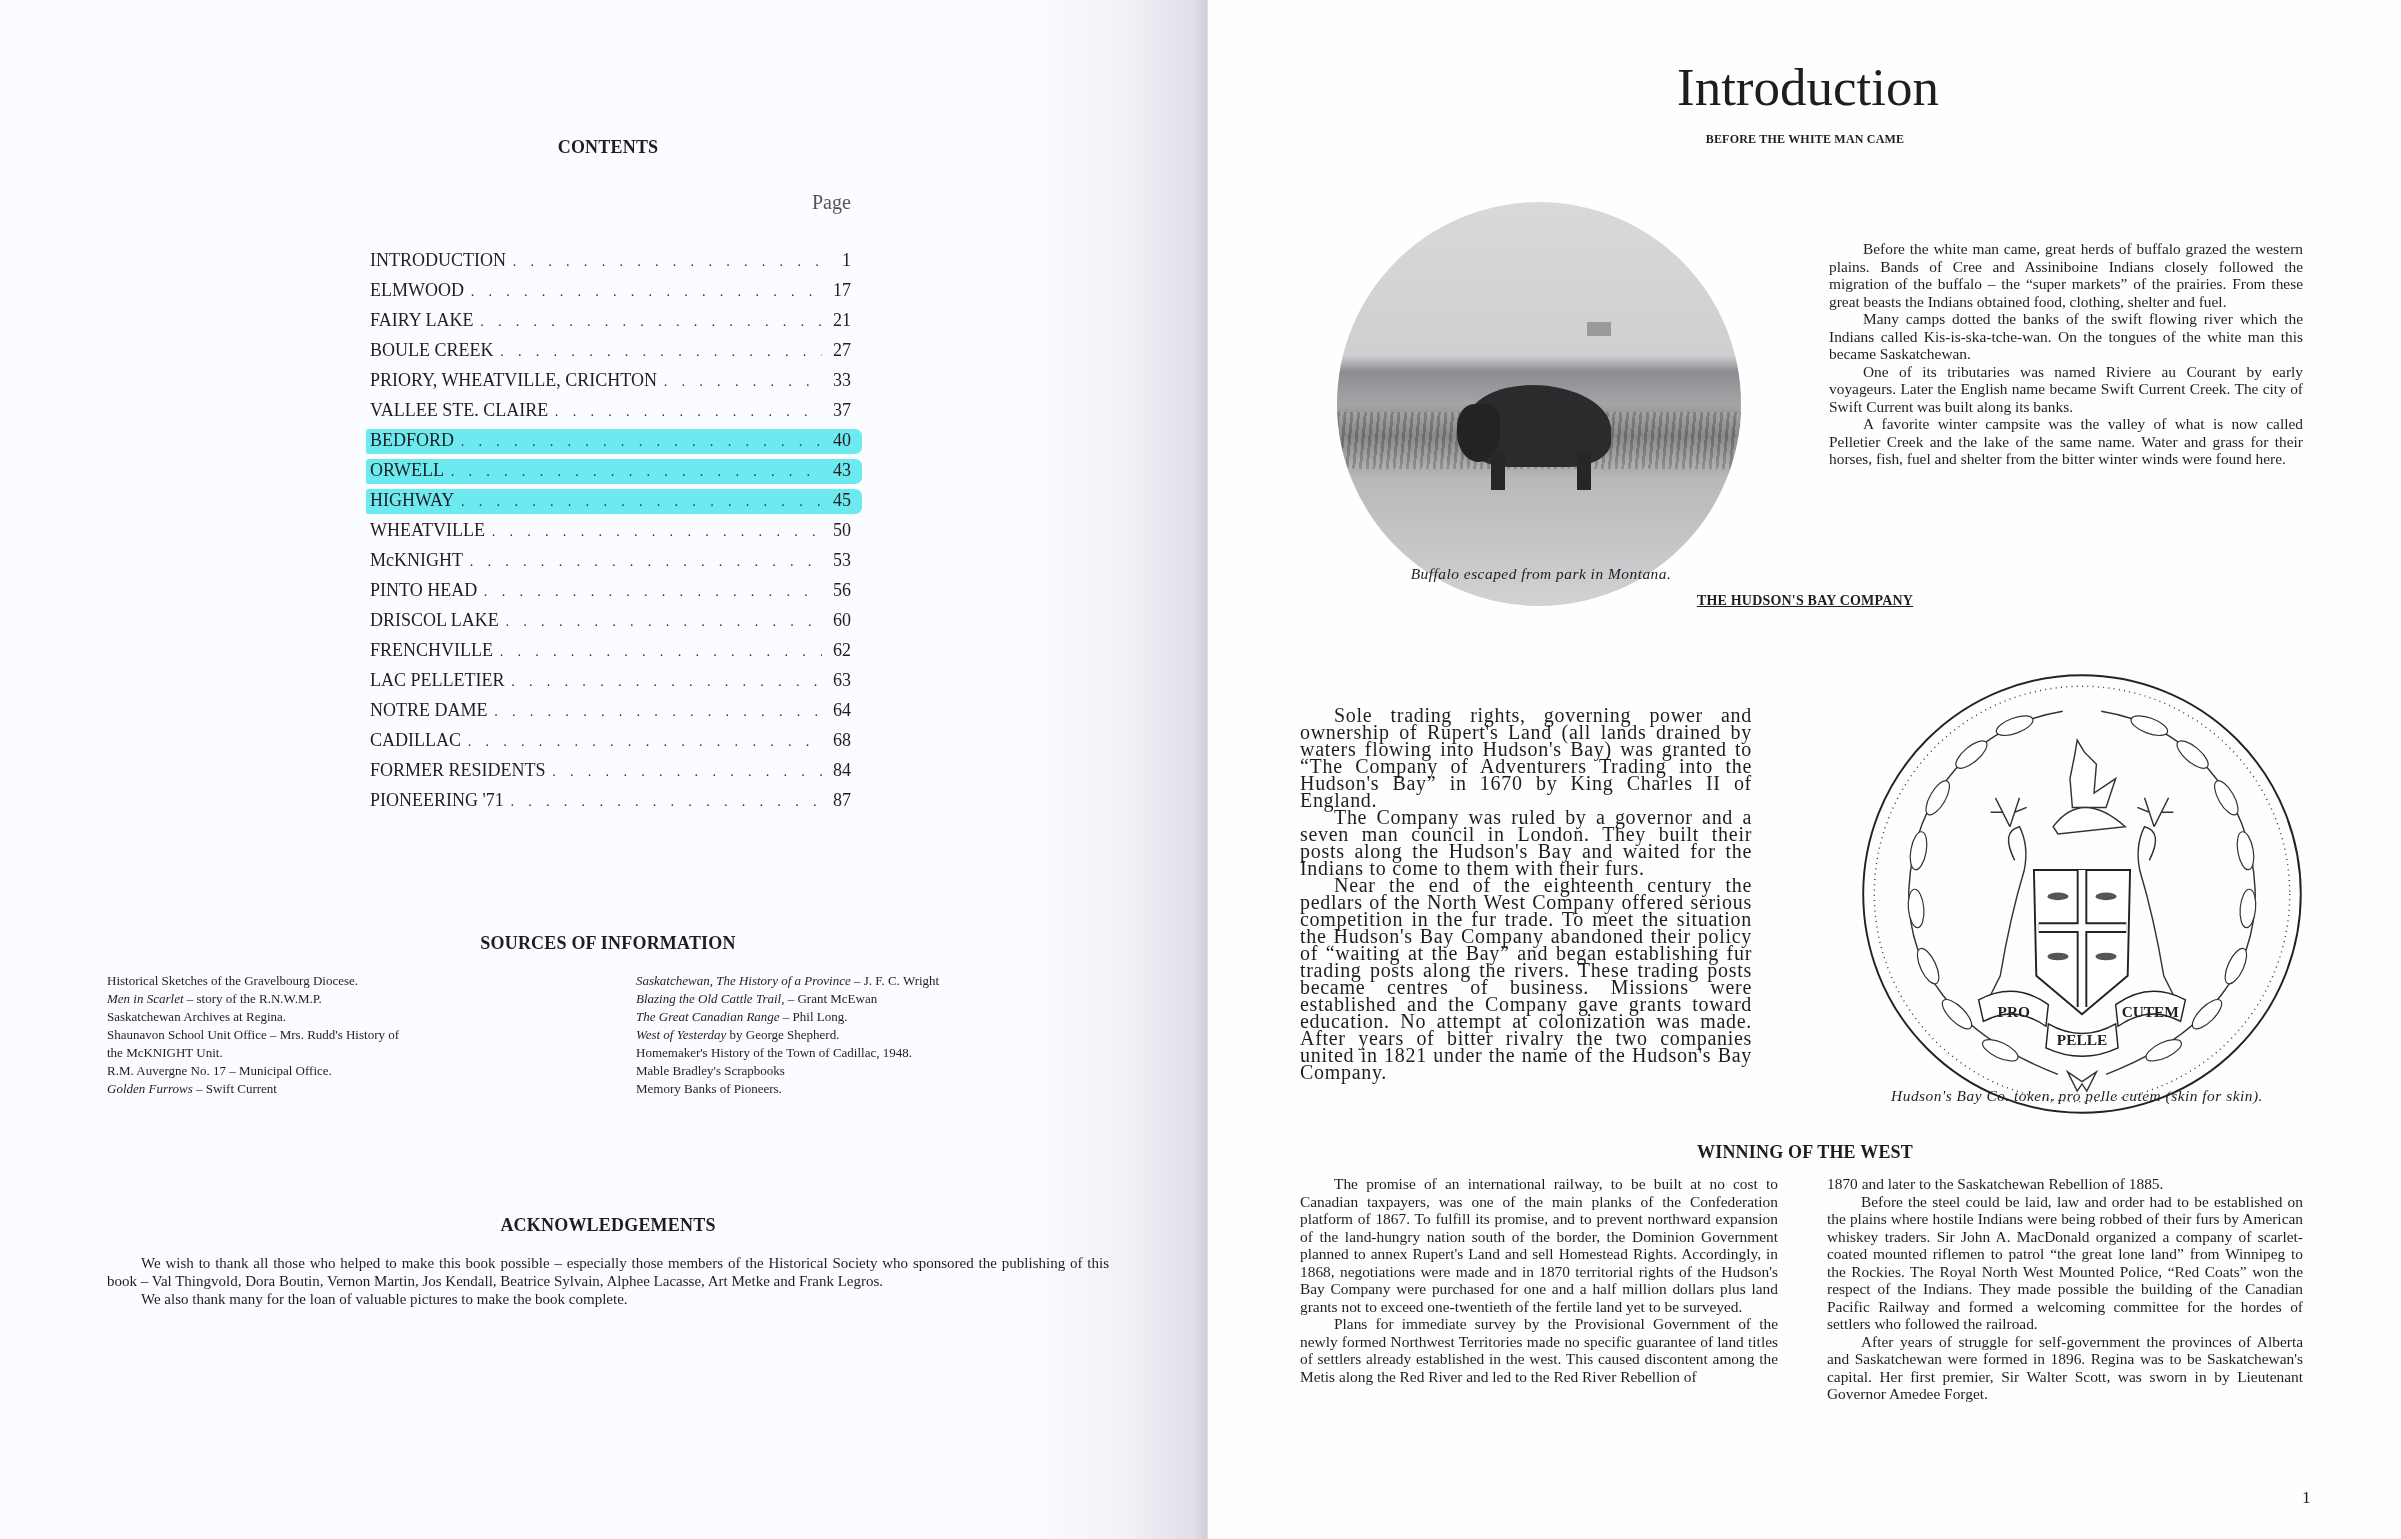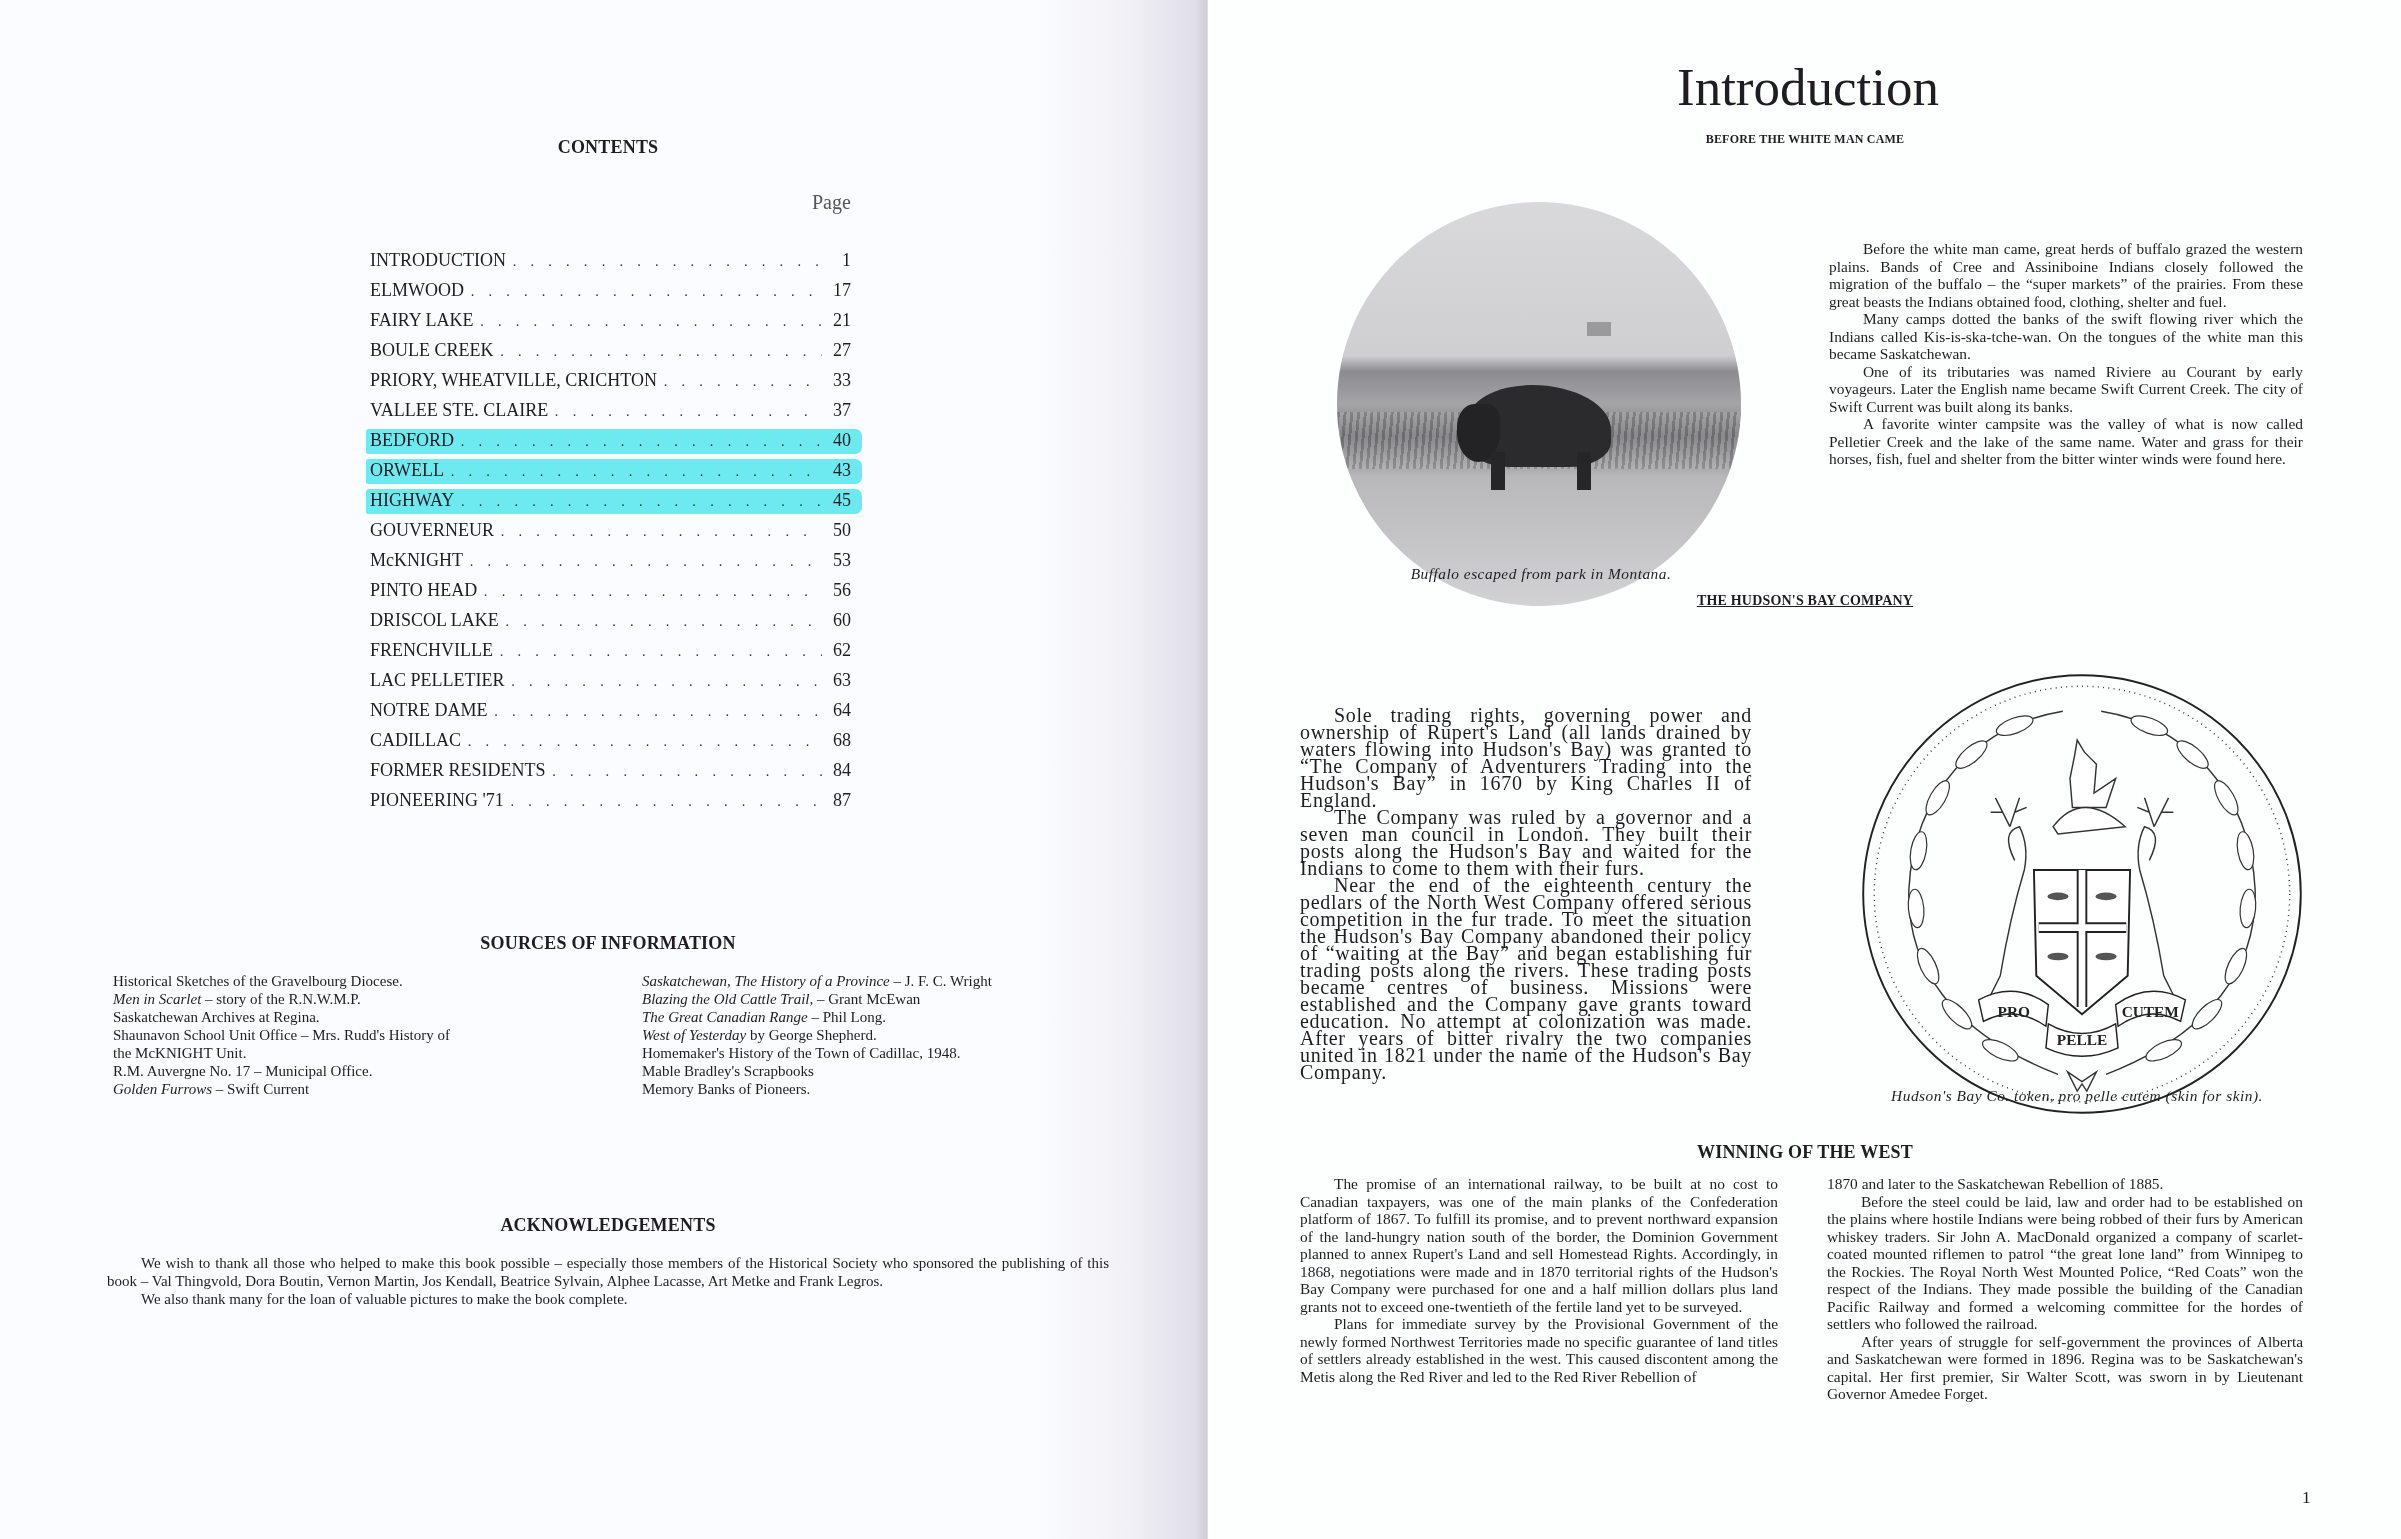--- a/index.html
+++ b/index.html
@@ -27,21 +27,21 @@
   .toc-row { position: relative; height: 30px; display: flex; align-items: baseline; font-size: 18px; line-height: 30px; }
   .toc-row .lbl { white-space: nowrap; padding-right: 6.7px; position: relative; z-index: 2; }
   .toc-row .dots { flex: 1; overflow: hidden; white-space: nowrap; letter-spacing: 5.3px; color: #333; position: relative; z-index: 2; font-size: 14.4px; }
   .toc-row .pg { width: 29px; text-align: right; position: relative; z-index: 2; }
   .toc-row.hl::before {
     content: ""; position: absolute; left: -3.8px; right: -10.6px; top: 3.8px; bottom: 1px;
     background: #5fe8ee; border-radius: 2.9px 6.7px 6.7px 1.9px; z-index: 1; opacity: 0.92;
   }
 
   
-  .sources-col { position: absolute; top: 972px; font-size: 15px; line-height: 18px; margin-left: 6px; }
+  .sources-col { position: absolute; top: 972px; font-size: 13px; line-height: 18px; }
   .sources-col div { white-space: nowrap; }
   .sources-col i { font-style: italic; }
 
   
   .ack { position: absolute; left: 107px; top: 1254px; width: 1002px; font-size: 15px; line-height: 18px; text-align: justify; }
   .ack p { margin: 0; text-indent: 34px; }
   .sig { position: absolute; right: 99px; top: 1370px; text-align: right; font-size: 15px; line-height: 18px; }
 
   
   .title { font-size: 53px; font-weight: normal; }
@@ -112,21 +112,21 @@
       <span class="lbl">ORWELL</span>
       <span class="dots">. . . . . . . . . . . . . . . . . . . . . . . . . . . . . . . . . . . . . . . . . . . . . .</span>
       <span class="pg">43</span>
     </div>
   <div class="toc-row hl">
       <span class="lbl">HIGHWAY</span>
       <span class="dots">. . . . . . . . . . . . . . . . . . . . . . . . . . . . . . . . . . . . . . . . . . . . . .</span>
       <span class="pg">45</span>
     </div>
   <div class="toc-row">
-      <span class="lbl">GOUVERNEUR</span>
+      <span class="lbl">WHEATVILLE</span>
       <span class="dots">. . . . . . . . . . . . . . . . . . . . . . . . . . . . . . . . . . . . . . . . . . . . . .</span>
       <span class="pg">50</span>
     </div>
   <div class="toc-row">
       <span class="lbl">McKNIGHT</span>
       <span class="dots">. . . . . . . . . . . . . . . . . . . . . . . . . . . . . . . . . . . . . . . . . . . . . .</span>
       <span class="pg">53</span>
     </div>
   <div class="toc-row">
       <span class="lbl">PINTO HEAD</span>

